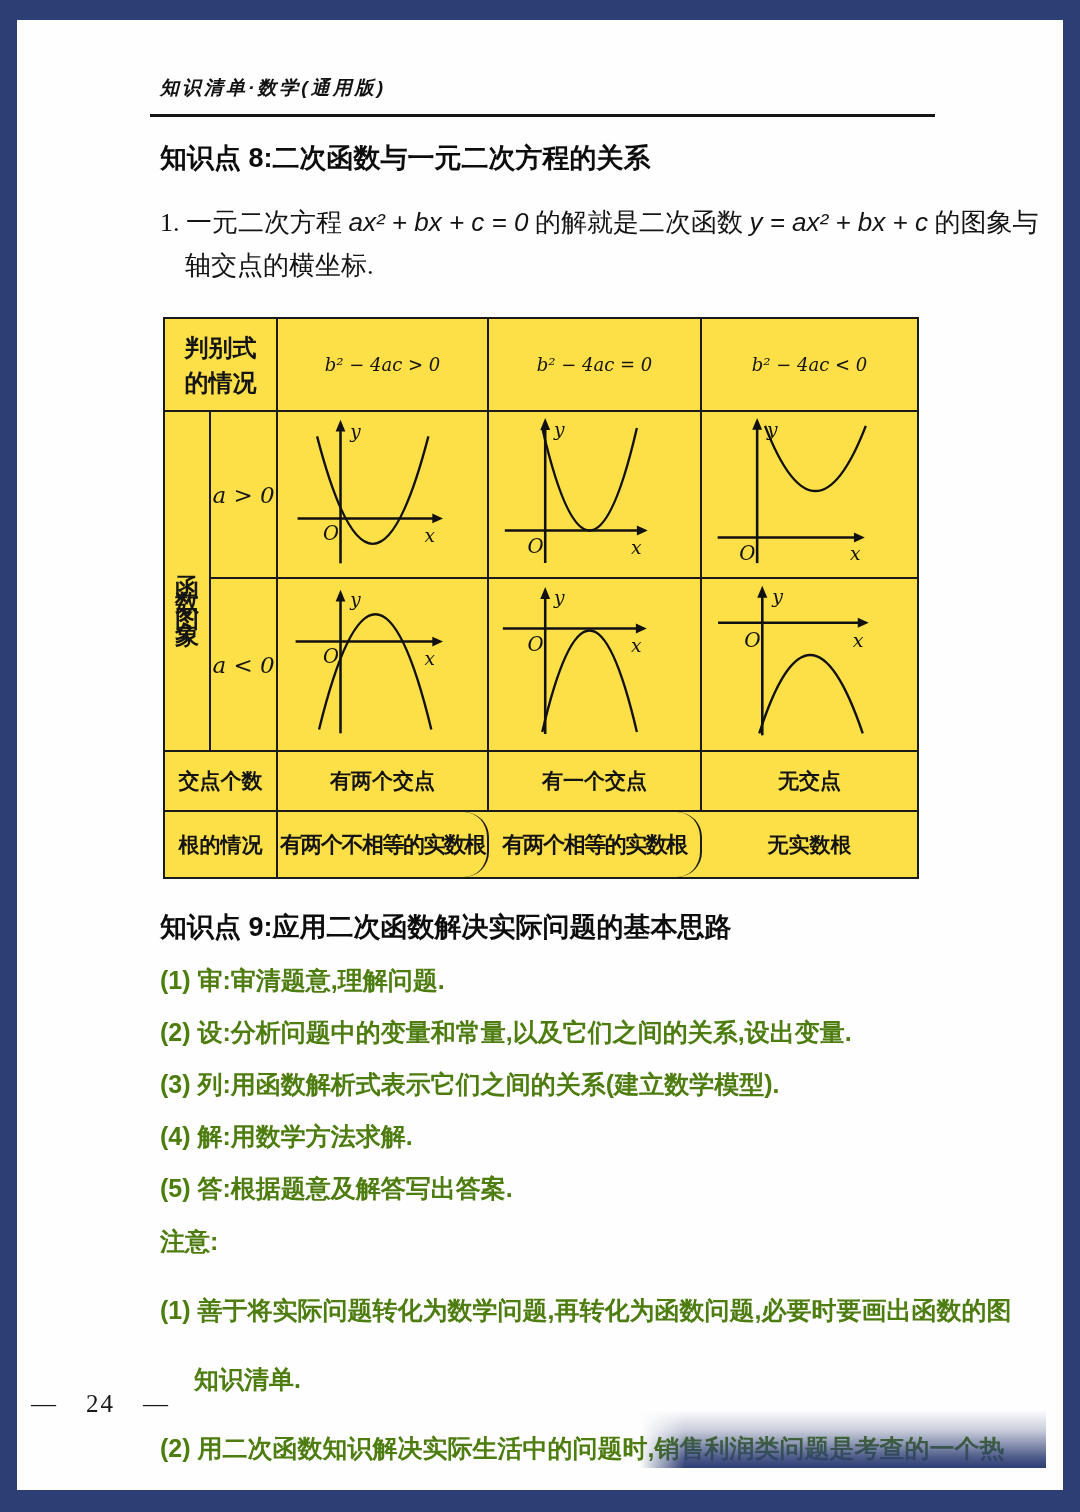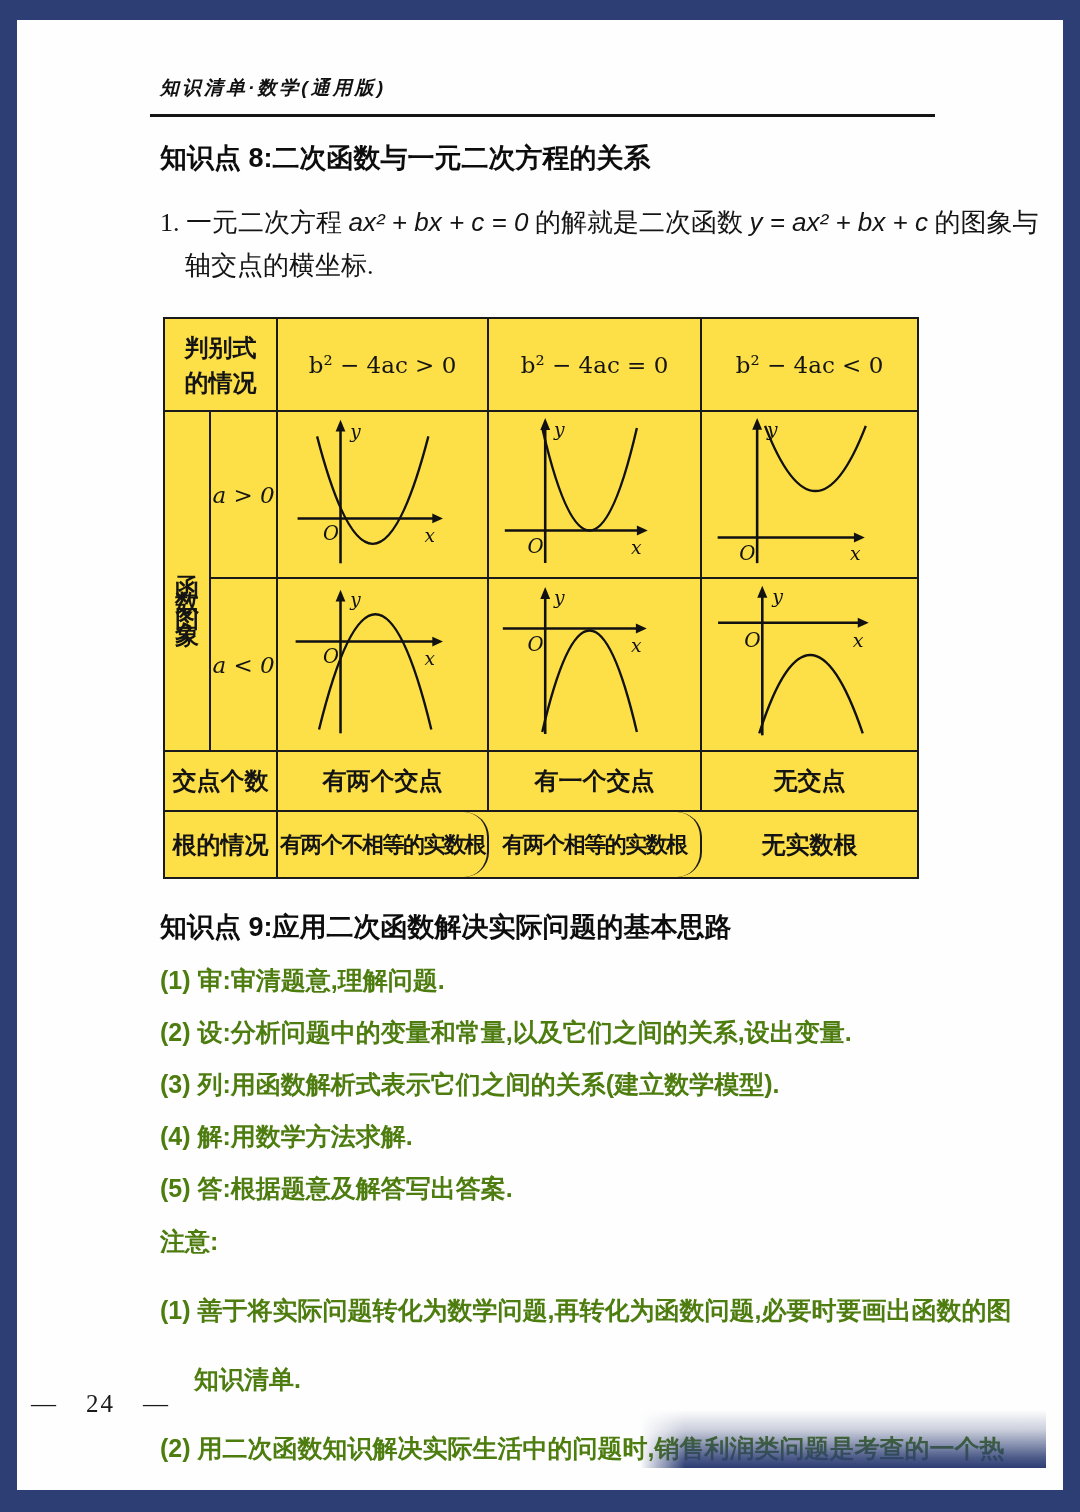--- a/index.html
+++ b/index.html
@@ -22,26 +22,26 @@
   
   .ktable { margin:30px 0 0 146px; display:grid; width:756px;
             grid-template-columns:46px 67px 211px 213px 215px;
             grid-template-rows:93px 167px 173px 60px 65px;
             border:2px solid #1a1a1a; background:#fde047; }
   .cell { border-right:2px solid #1a1a1a; border-bottom:2px solid #1a1a1a;
           display:flex; align-items:center; justify-content:center; text-align:center; }
   .no-br { border-right:none; } .no-bb { border-bottom:none; }
   .bold-cn { font-family:"Liberation Sans", sans-serif; font-weight:700; font-size:24px; }
   .hdr-left { flex-direction:column; line-height:35px; grid-column:1/3; grid-row:1; }
-  .disc { font-family:"DejaVu Serif", serif; font-size:23px; }
+  .disc { font-family:"DejaVu Serif", serif; font-style:italic; font-size:18px; }
   .vlabel { grid-column:1; grid-row:2/4; writing-mode:vertical-rl; text-orientation:upright;
             letter-spacing:16px; padding-top:14px; }
   .acell { font-family:"DejaVu Serif", serif; font-style:italic; font-size:23px; }
   .span2 { grid-column:1/3; }
-  .cells-sm { font-size:24px; }
+  .cells-sm { font-size:21px; }
   .tight { font-size:22px; letter-spacing:-1.5px;border-radius:25px; }
   .graph { padding:2px; }
   .graph svg { display:block; width:100%; height:100%; }
   .graph text { font-family:"DejaVu Serif", serif; font-style:italic; font-size:19px; fill:#111; }
   .graph .olab { font-size:20px; }
   .ax { stroke:#111; stroke-width:2.6; fill:none; }
   .pb { stroke:#111; stroke-width:2.4; fill:none; }
   .ah { fill:#111; stroke:none; }
 
   

